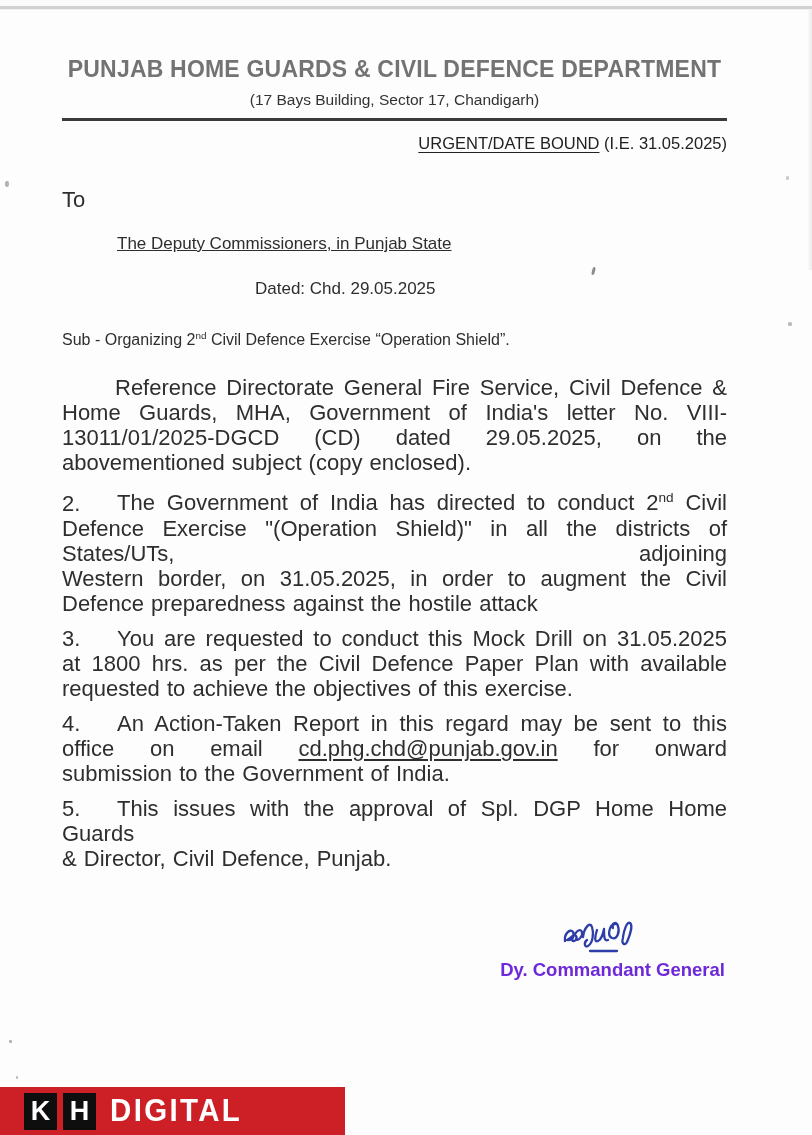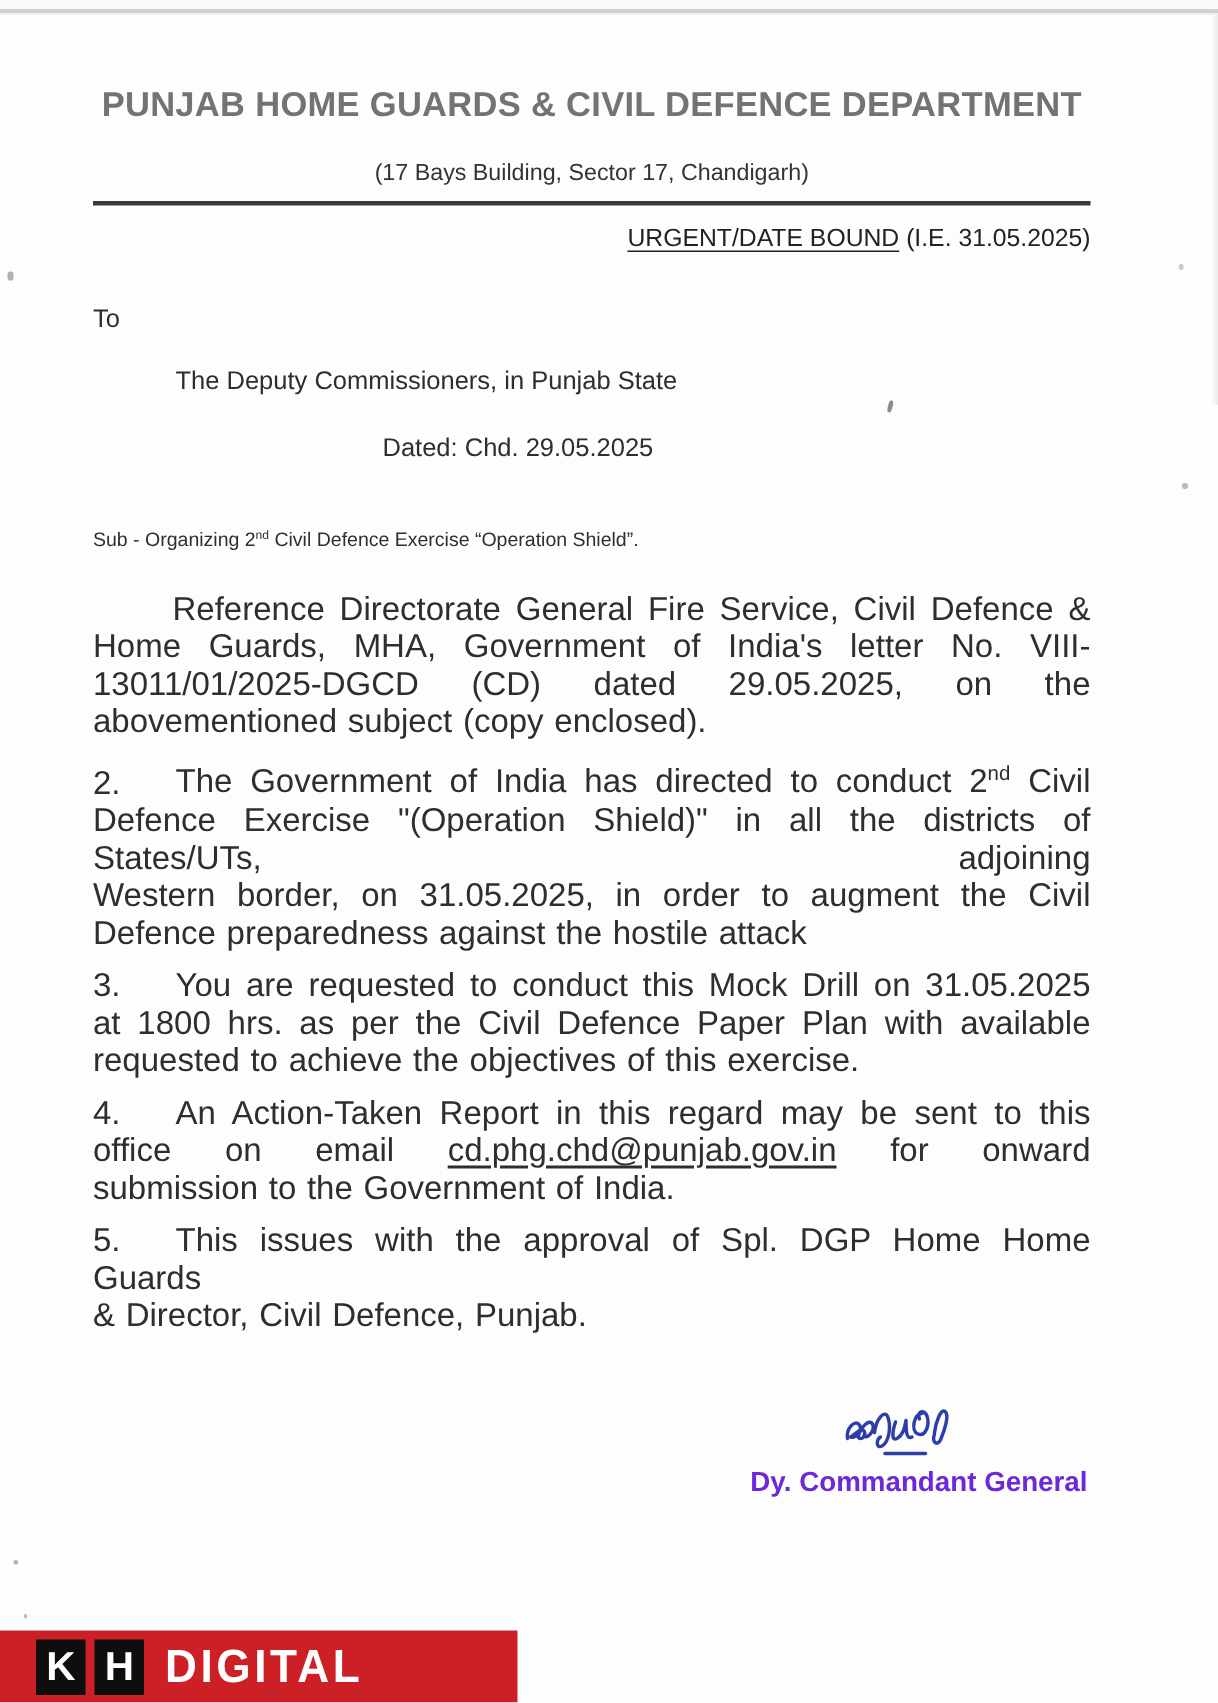--- a/index.html
+++ b/index.html
@@ -9,30 +9,30 @@
     font-family:"Liberation Sans",sans-serif;
     color:#2e2e2e;
   }
   .scan-top{position:absolute;top:0;left:0;right:0;height:10px;
     background:linear-gradient(#fafafa 0 58%, #d0d0d0 58% 86%, #f0f0f0 86% 100%);}
   .scan-right{position:absolute;top:10px;right:0;width:5px;height:260px;
     background:linear-gradient(to left,#ececec,rgba(255,255,255,0));}
   .content{position:absolute;left:62px;right:85px;top:0;}
   h1{margin:55px 0 0;font-size:23px;line-height:28px;text-align:center;
     font-weight:700;color:#737373;letter-spacing:.2px;}
-  .subtitle{margin-top:24px;font-size:15.5px;text-align:center;color:#333;}
+  .subtitle{margin-top:8px;font-size:15.5px;text-align:center;color:#333;}
   .rule{margin:9px 0 0;border:none;height:3px;background:#3a3a3a;}
   .urgent{margin-top:13px;font-size:16.5px;text-align:right;color:#222;}
   .b{font-weight:400;}
   .u{text-decoration:underline;text-underline-offset:3px;}
-  .to{margin-top:34px;font-size:17px;}
-  .recipient{margin-top:21px;padding-left:55px;font-size:17px;}
+  .to{margin-top:34px;font-size:22px;}
+  .recipient{margin-top:21px;padding-left:55px;font-size:17px;text-decoration:underline;}
   .refrow{margin-top:25px;padding-left:55px;font-size:17px;display:flex;}
   .refrow .date{margin-left:138px;}
-  .subject{margin-top:43px;font-size:13px;}
+  .subject{margin-top:31px;font-size:16px;}
   .letter-body{margin-top:26px;font-size:22px;}
   .para{margin:0 0 10px;}
   .line{line-height:25px;word-spacing:1px;}
   .just{text-align:justify;text-align-last:justify;}
   .ind{text-indent:53px;}
   .num{display:inline-block;width:55px;text-indent:0;}
   sup{font-size:.62em;}
   .encl{margin-top:3px;font-size:17.5px;}
   .sigblock{margin-top:38px;margin-left:auto;margin-right:2px;
     width:max-content;text-align:center;}

